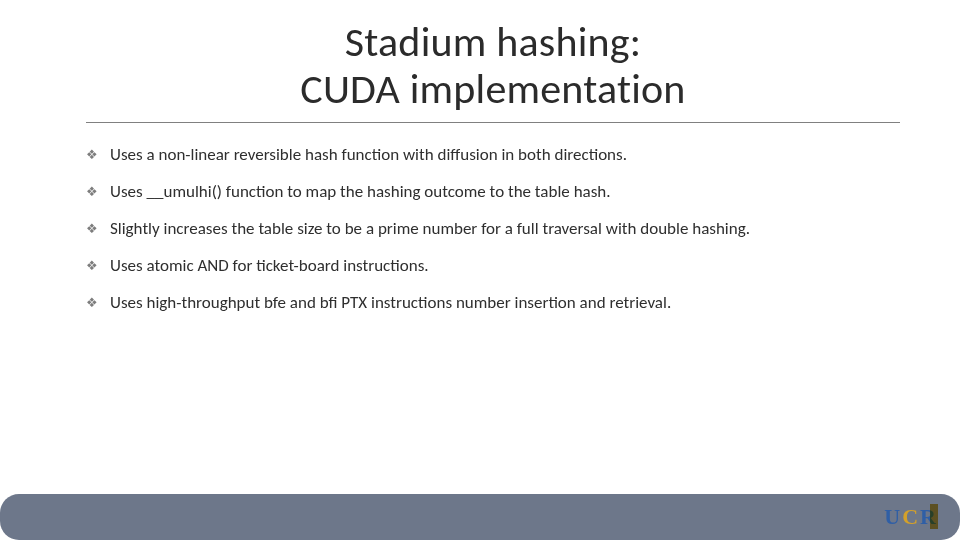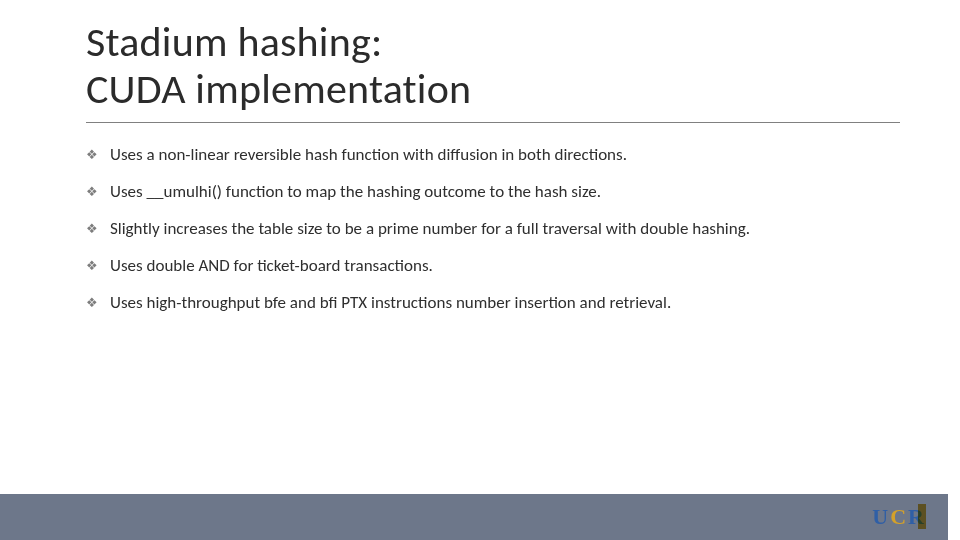--- a/index.html
+++ b/index.html
@@ -1,26 +1,26 @@
 <!DOCTYPE html>
 <html><head>
 <meta charset="utf-8">
 <style>
   * { margin: 0; padding: 0; box-sizing: border-box; }
   html, body { width: 960px; height: 540px; background: #ffffff; font-family: Calibri, "Segoe UI", Arial, sans-serif; color: #333333; overflow: hidden; }
   .slide { position: relative; width: 960px; height: 540px; }
   .title-block { position: absolute; left: 86px; top: 18px; right: 60px; }
-  .title { font-size: 42px; font-weight: 400; line-height: 1.12; color: #2b2b2b; letter-spacing: 0.2px; }
+  .title { font-size: 42px; font-weight: 400; line-height: 1.12; color: #2b2b2b; letter-spacing: 0.2px; text-align: center; }
   .title-rule { border: none; border-top: 1px solid #808080; margin-top: 10px; width: 100%; }
   .content { position: absolute; left: 86px; top: 144px; right: 40px; }
   .bullet-row { display: flex; align-items: flex-start; margin-bottom: 14px; font-size: 17px; line-height: 1.35; color: #2f2f2f; }
   .bullet-icon { flex: 0 0 auto; width: 18px; height: 18px; margin-right: 6px; margin-top: 2px; color: #7d7d7d; font-size: 13px; line-height: 18px; text-align: left; }
   .bullet-text { flex: 1 1 auto; }
   .italic { }
-  .footer-bar { position: absolute; left: 0; right: 12px; bottom: 0; height: 46px; background: #6d778a; }
+  .footer-bar { position: absolute; left: 0; right: 0; bottom: 0; height: 46px; background: #6d778a; border-radius: 19px; }
   .logo { position: absolute; right: 22px; bottom: 10px; font-family: Georgia, "Times New Roman", serif; font-weight: 700; font-size: 22px; letter-spacing: 2px; }
   .logo .u { color: #2f5fa6; }
   .logo .c { color: #d4a12a; }
   .logo .r { color: #2f5fa6; position: relative; }
   .logo .r::after { content: ""; position: absolute; left: 0; top: 0; width: 100%; height: 100%; background: linear-gradient(90deg, transparent 55%, rgba(212,161,42,0.9) 55%); mix-blend-mode: multiply; pointer-events: none; }
 </style>
 </head>
 <body>
 
 <div class="slide">
@@ -38,35 +38,35 @@
     <div class="bullet-row">
       <span class="bullet-icon">❖</span>
       <span class="bullet-text">
         <span>Uses a non-linear reversible hash function with diffusion in both directions.</span>
       </span>
     </div>
 
     <div class="bullet-row">
       <span class="bullet-icon">❖</span>
       <span class="bullet-text">
-        <span>Uses </span><span class="italic">__umulhi()</span><span> function to map the hashing outcome to the hash size.</span>
+        <span>Uses </span><span class="italic">__umulhi()</span><span> function to map the hashing outcome to the table hash.</span>
       </span>
     </div>
 
     <div class="bullet-row">
       <span class="bullet-icon">❖</span>
       <span class="bullet-text">
         <span>Slightly increases the table size to be a prime number for a full traversal with double hashing.</span>
       </span>
     </div>
 
     <div class="bullet-row">
       <span class="bullet-icon">❖</span>
       <span class="bullet-text">
-        <span>Uses double AND for ticket-board transactions.</span>
+        <span>Uses atomic AND for ticket-board instructions.</span>
       </span>
     </div>
 
     <div class="bullet-row">
       <span class="bullet-icon">❖</span>
       <span class="bullet-text">
         <span>Uses high-throughput </span><span class="italic">bfe</span><span> and </span><span class="italic">bfi</span><span> PTX instructions number insertion and retrieval.</span>
       </span>
     </div>
 

